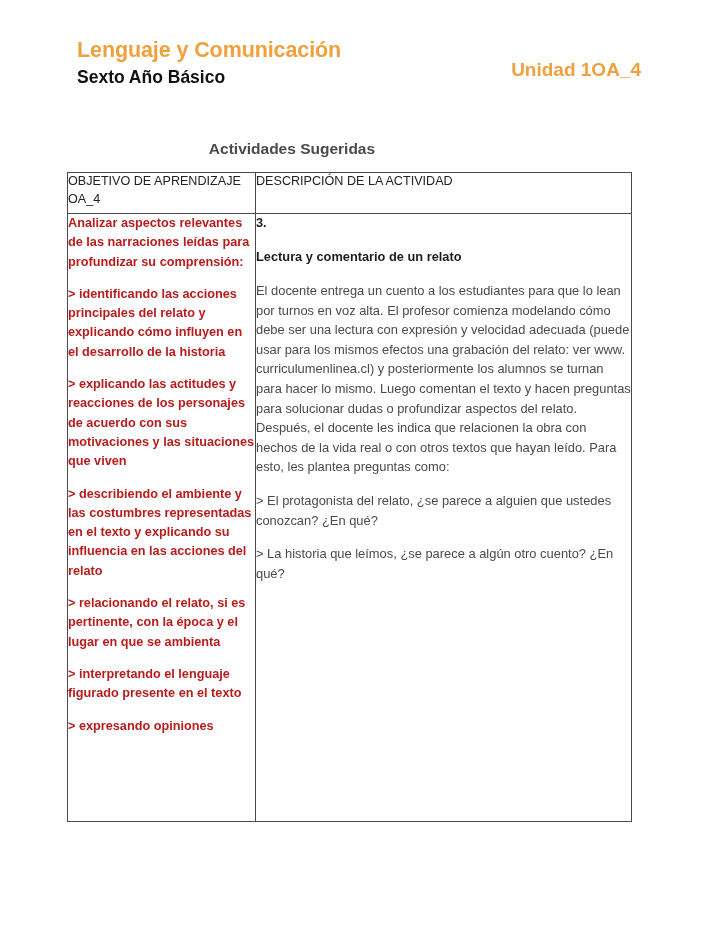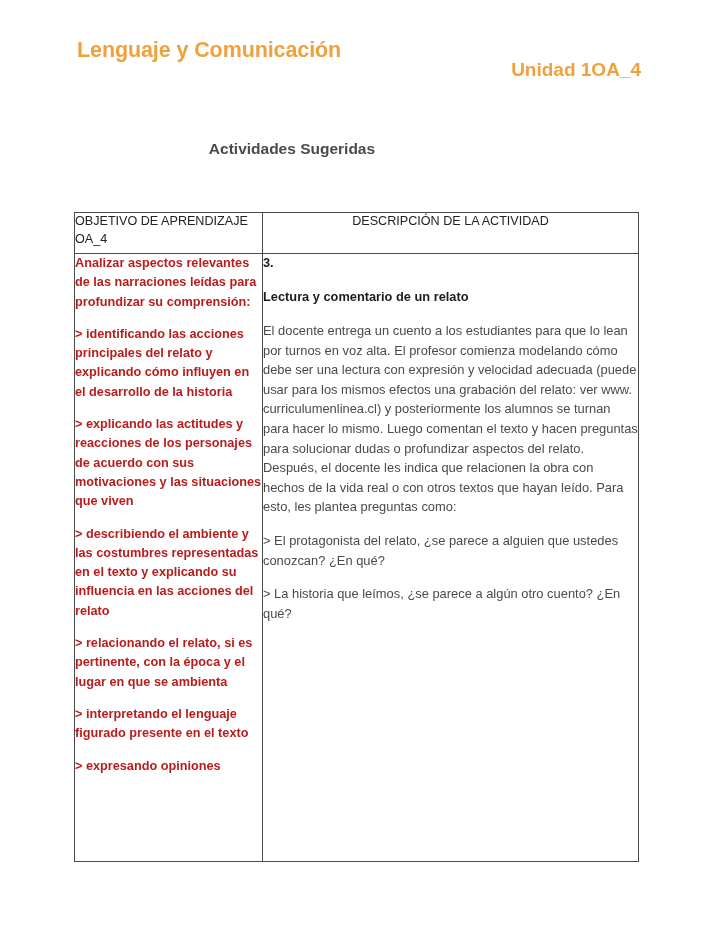--- a/index.html
+++ b/index.html
@@ -79,26 +79,25 @@
     width: 584px;
     text-align: center;
     font-size: 15.5px;
     font-weight: bold;
     color: #4a4a4a;
   }
 
   
   .activities-table {
     position: absolute;
-    left: 74px;
+    left: 67px;
     top: 172px;
     width: 564px;
     border-collapse: collapse;
     table-layout: fixed;
-    margin-top: 40px;
   }
   .activities-table th,
   .activities-table td {
     border: 1.2px solid #4a4a4a;
     vertical-align: top;
     padding: 0;
   }
   .col-objective { width: 188px; }
   .col-description { width: 376px; }
 
@@ -106,21 +105,21 @@
     padding: 8px 8px 10px 9px;
     text-align: left;
     font-size: 12.6px;
     font-weight: normal;
     color: #222222;
     line-height: 17.5px;
     height: 40px;
   }
   .th-description {
     padding: 8px 8px 10px 8px;
-    text-align: center;
+    text-align: left;
     font-size: 12.6px;
     font-weight: normal;
     color: #222222;
     line-height: 17.5px;
   }
 
   .td-objective {
     padding: 8px 9px 6px 9px;
     height: 607px;
     overflow: hidden;
@@ -162,20 +161,21 @@
   .act-body p:last-child { margin-bottom: 0; }
 </style>
 </head>
 <body>
 
 <div class="page">
 
   <div class="doc-header">
     <div class="header-left">
       <div class="subject-title">Lenguaje y Comunicación</div>
+      <div class="grade-title">Sexto Año Básico</div>
     </div>
     <div class="header-right">
       <div class="unit-label">Unidad 1</div>
       <div class="oa-label">OA_4</div>
     </div>
   </div>
 
   <div class="section-heading">Actividades Sugeridas</div>
 
   <table class="activities-table">

